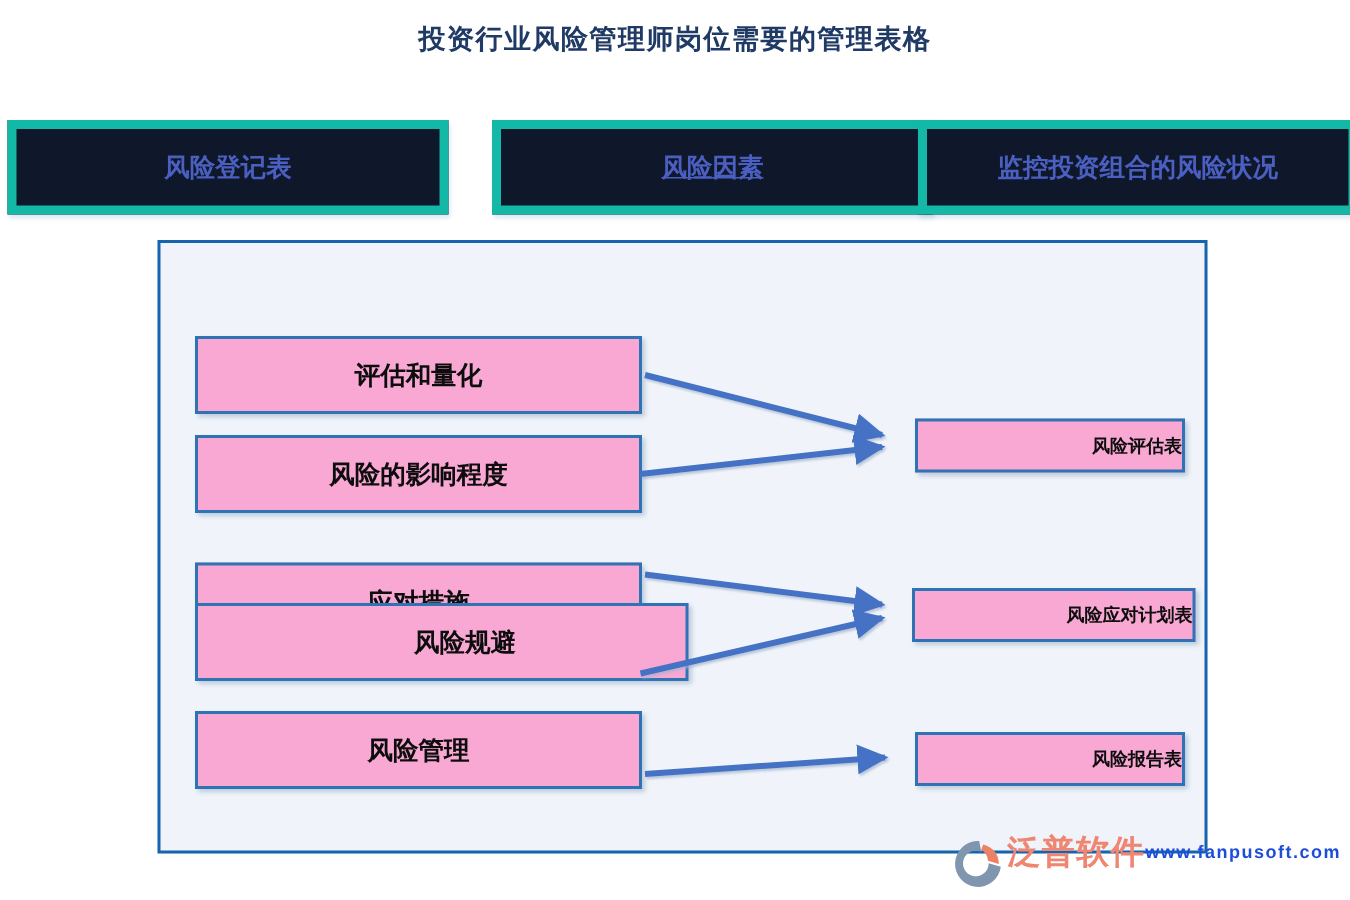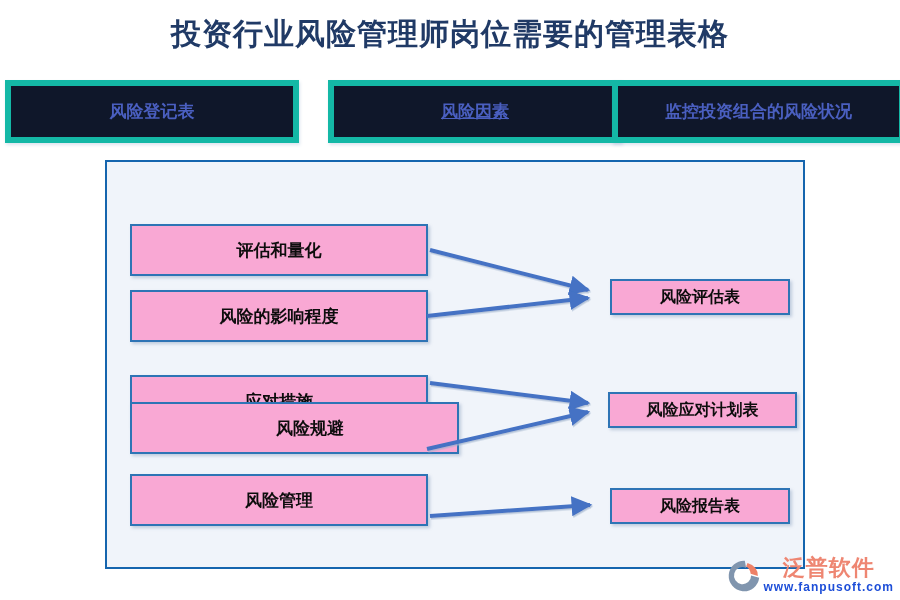--- a/index.html
+++ b/index.html
@@ -1,41 +1,41 @@
 <!DOCTYPE html>
 <html><head>
 <meta charset="utf-8">
 <style>
   html,body{margin:0;padding:0;width:900px;height:600px;background:#ffffff;overflow:hidden;
     font-family:"Liberation Serif","DejaVu Serif",serif;}
   .page{position:relative;width:900px;height:600px;}
   .title{position:absolute;left:0;top:14px;width:900px;text-align:center;
-    font-size:30px;font-weight:bold;color:#203a66;letter-spacing:1px;}
+    font-size:18px;font-weight:bold;color:#203a66;letter-spacing:1px;}
   .tab{position:absolute;top:80px;height:51px;background:#0f172a;border:6px solid #14b8a6;
     display:flex;align-items:center;justify-content:center;
     font-size:17px;font-weight:bold;color:#4a5fc0;box-shadow:1px 2px 3px rgba(120,150,190,.25);}
   .tab1{left:5px;width:282px;}
   .tab2{left:328px;width:282px;text-decoration:underline;}
   .tab3{left:612px;width:281px;}
   .container{position:absolute;left:105px;top:160px;width:696px;height:405px;
     background:#f0f4fa;border:2px solid #1565ae;}
   .node{position:absolute;background:#f9a8d4;border:2px solid #2e74b5;
     display:flex;align-items:center;justify-content:center;
     font-size:17px;font-weight:bold;color:#0d0d0d;box-shadow:2px 2px 3px rgba(100,130,170,.35);}
   .lnode{left:130px;width:294px;height:48px;}
   .ln1{top:224px;} .ln2{top:290px;} .ln3{top:375px;} .ln4{top:402px;padding-left:31px;} .ln5{top:462px;margin-top:12px;}
-  .rnode{height:32px;font-size:16px;}
+  .rnode{height:32px;font-size:12px;justify-content:flex-end;}
   .rn1{left:610px;top:279px;width:176px;}
   .rn2{left:608px;top:392px;width:185px;}
   .rn3{left:610px;top:488px;width:176px;}
   .arrows{position:absolute;left:0;top:0;width:900px;height:600px;pointer-events:none;}
   .logo{position:absolute;right:6px;bottom:6px;display:flex;align-items:flex-start;z-index:5;
     font-family:"Liberation Sans","DejaVu Sans",sans-serif;}
   .logo-icon{margin-right:2px;margin-top:2px;}
-  .logo-text{display:flex;flex-direction:column;align-items:center;}
+  .logo-text{display:flex;flex-direction:row;align-items:center;}
   .brand{font-size:22px;font-weight:bold;color:#ee8672;letter-spacing:1px;line-height:24px;}
   .website{font-size:12px;font-weight:bold;color:#1d4ed8;letter-spacing:1px;line-height:14px;}
 </style>
 </head>
 <body>
 
 <div class="page">
 
   <div class="title">投资行业风险管理师岗位需要的管理表格</div>
 

